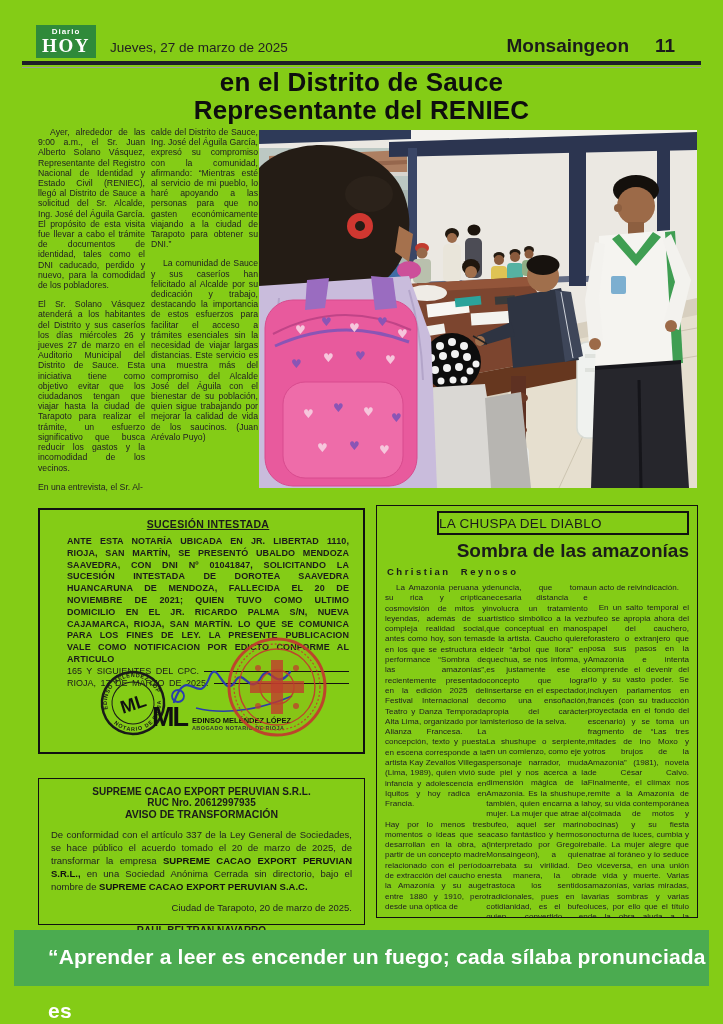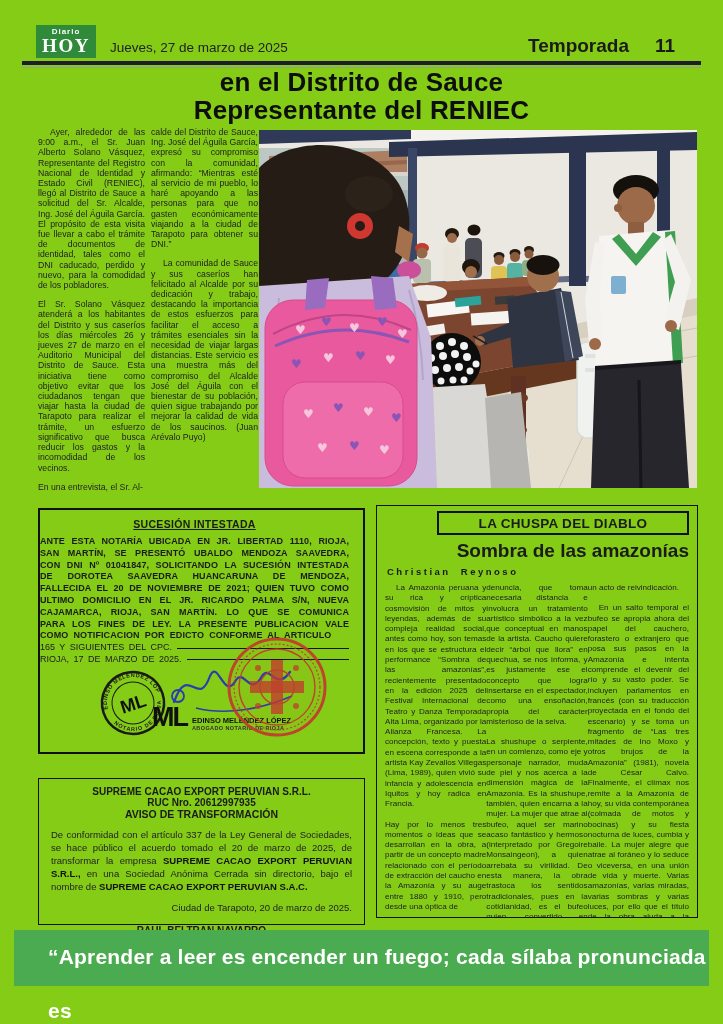--- a/index.html
+++ b/index.html
@@ -23,21 +23,21 @@
   .headline { position:absolute; left:0; right:0; top:68px; margin:0; text-align:center; font-size:26px; font-weight:bold; line-height:1.08; letter-spacing:0.2px; color:#0e0e0e; }
   .headline span { display:block; }
   
   .story { position:absolute; left:38px; top:127px; width:221px; display:flex; gap:6px; }
   .scol { width:107px; font-size:8.7px; line-height:10.2px; text-align:justify; color:#222; }
   .scol p { margin:0 0 9px 0; }
   .scol p.indent { text-indent:12px; }
   
   .photo { position:absolute; left:259px; top:130px; width:438px; height:358px; overflow:hidden; background:#ebe8e2; }
   
-  .sucesion { position:absolute; left:38px; top:508px; width:327px; height:246px; border:2px solid #111; box-sizing:border-box; padding:8px 14px 0 0; }
+  .sucesion { position:absolute; left:38px; top:508px; width:327px; height:246px; border:2px solid #111; box-sizing:border-box; padding:8px 14px 0 27px; }
   .sucesion-title { text-align:center; font-weight:bold; font-size:10.5px; text-decoration:underline; margin:0 0 6px 0; letter-spacing:0.3px; }
   .sucesion-body { font-size:9px; font-weight:bold; line-height:11.8px; text-align:justify; word-spacing:2.5px; letter-spacing:0.1px; }
   .line-rule { display:flex; align-items:center; font-size:9px; font-weight:normal; line-height:11.8px; word-spacing:2px; }
   .line-rule .rule { flex:1; border-top:1.5px solid #111; margin-left:5px; }
   .black-seal { position:absolute; left:58px; top:158px; }
   .monogram { position:absolute; left:112px; top:192px; font-size:27px; font-weight:bold; color:#101010; letter-spacing:-2px; }
   .notary-id { position:absolute; left:152px; top:206px; }
   .notary-name { font-size:7.5px; font-weight:bold; color:#111; }
   .notary-title { font-size:5.5px; font-weight:bold; color:#333; letter-spacing:0.4px; }
   .signature { position:absolute; left:126px; top:146px; }
@@ -47,21 +47,21 @@
   .cacao-company { text-align:center; font-weight:bold; font-size:10px; }
   .cacao-ruc { text-align:center; font-weight:bold; font-size:10px; }
   .cacao-title { text-align:center; font-weight:bold; font-size:10.5px; margin-bottom:8px; }
   .cacao-body { font-size:9.5px; line-height:13px; text-align:justify; color:#222; }
   .cacao-body b { font-weight:bold; color:#111; }
   .cacao-date { text-align:right; font-size:9.5px; margin-top:9px; color:#222; }
   .cacao-signer { text-align:center; font-weight:bold; font-size:10px; margin-top:12px; }
   .cacao-signer-title { text-align:center; font-weight:bold; font-size:9.5px; }
   
   .chuspa { position:absolute; left:376px; top:505px; width:322px; height:413px; border:1.5px solid #111; box-sizing:border-box; padding:5px 8px 0 8px; overflow:hidden; }
-  .kicker-box { margin-left:52px; border:2px solid #111; text-align:center; font-weight:bold; font-size:13.5px; padding:3px 0 2px 0; letter-spacing:0.3px; }
+  .kicker-box { margin-left:52px; border:2px solid #111; font-weight:normal; font-size:13.5px; padding:3px 0 2px 0; letter-spacing:0.3px; }
   .chuspa-title { text-align:right; font-weight:bold; font-size:19px; margin:5px 0 4px 0; }
   .byline { font-size:9.5px; font-weight:bold; letter-spacing:2.5px; word-spacing:5px; margin:0 0 6px 2px; }
   .chuspa-cols { display:flex; }
   .ccol { flex:1; font-size:8.1px; line-height:10.3px; text-align:justify; color:#222; }
   .ccol p { margin:0 0 10px 0; }
   .ccol p.indent { text-indent:11px; }
   
   .banner { position:absolute; left:14px; top:930px; width:695px; height:56px; background:var(--banner-green); box-sizing:border-box; padding-left:34px; }
   .banner span { color:#fff; font-weight:bold; font-size:21px; line-height:54px; letter-spacing:0.2px; }
 </style>
@@ -69,21 +69,21 @@
 <body>
 
 <div class="page" style="--logo-green: #2f8a3a; --banner-green: #4bab50; --seal-red: #c23a2e;">
 
   <header class="masthead">
     <div class="logo">
       <div class="logo-small">Diario</div>
       <div class="logo-large">HOY</div>
     </div>
     <div class="edition-date">Jueves, 27 de marzo de  2025</div>
-    <div class="section-title">Temporada</div>
+    <div class="section-title">Monsaingeon</div>
     <div class="page-number">11</div>
   </header>
   <div class="rule-thick"></div>
   <div class="rule-thin"></div>
 
   <h1 class="headline">
     <span>en el Distrito de Sauce</span>
     <span>Representante del RENIEC</span>
   </h1>
 

